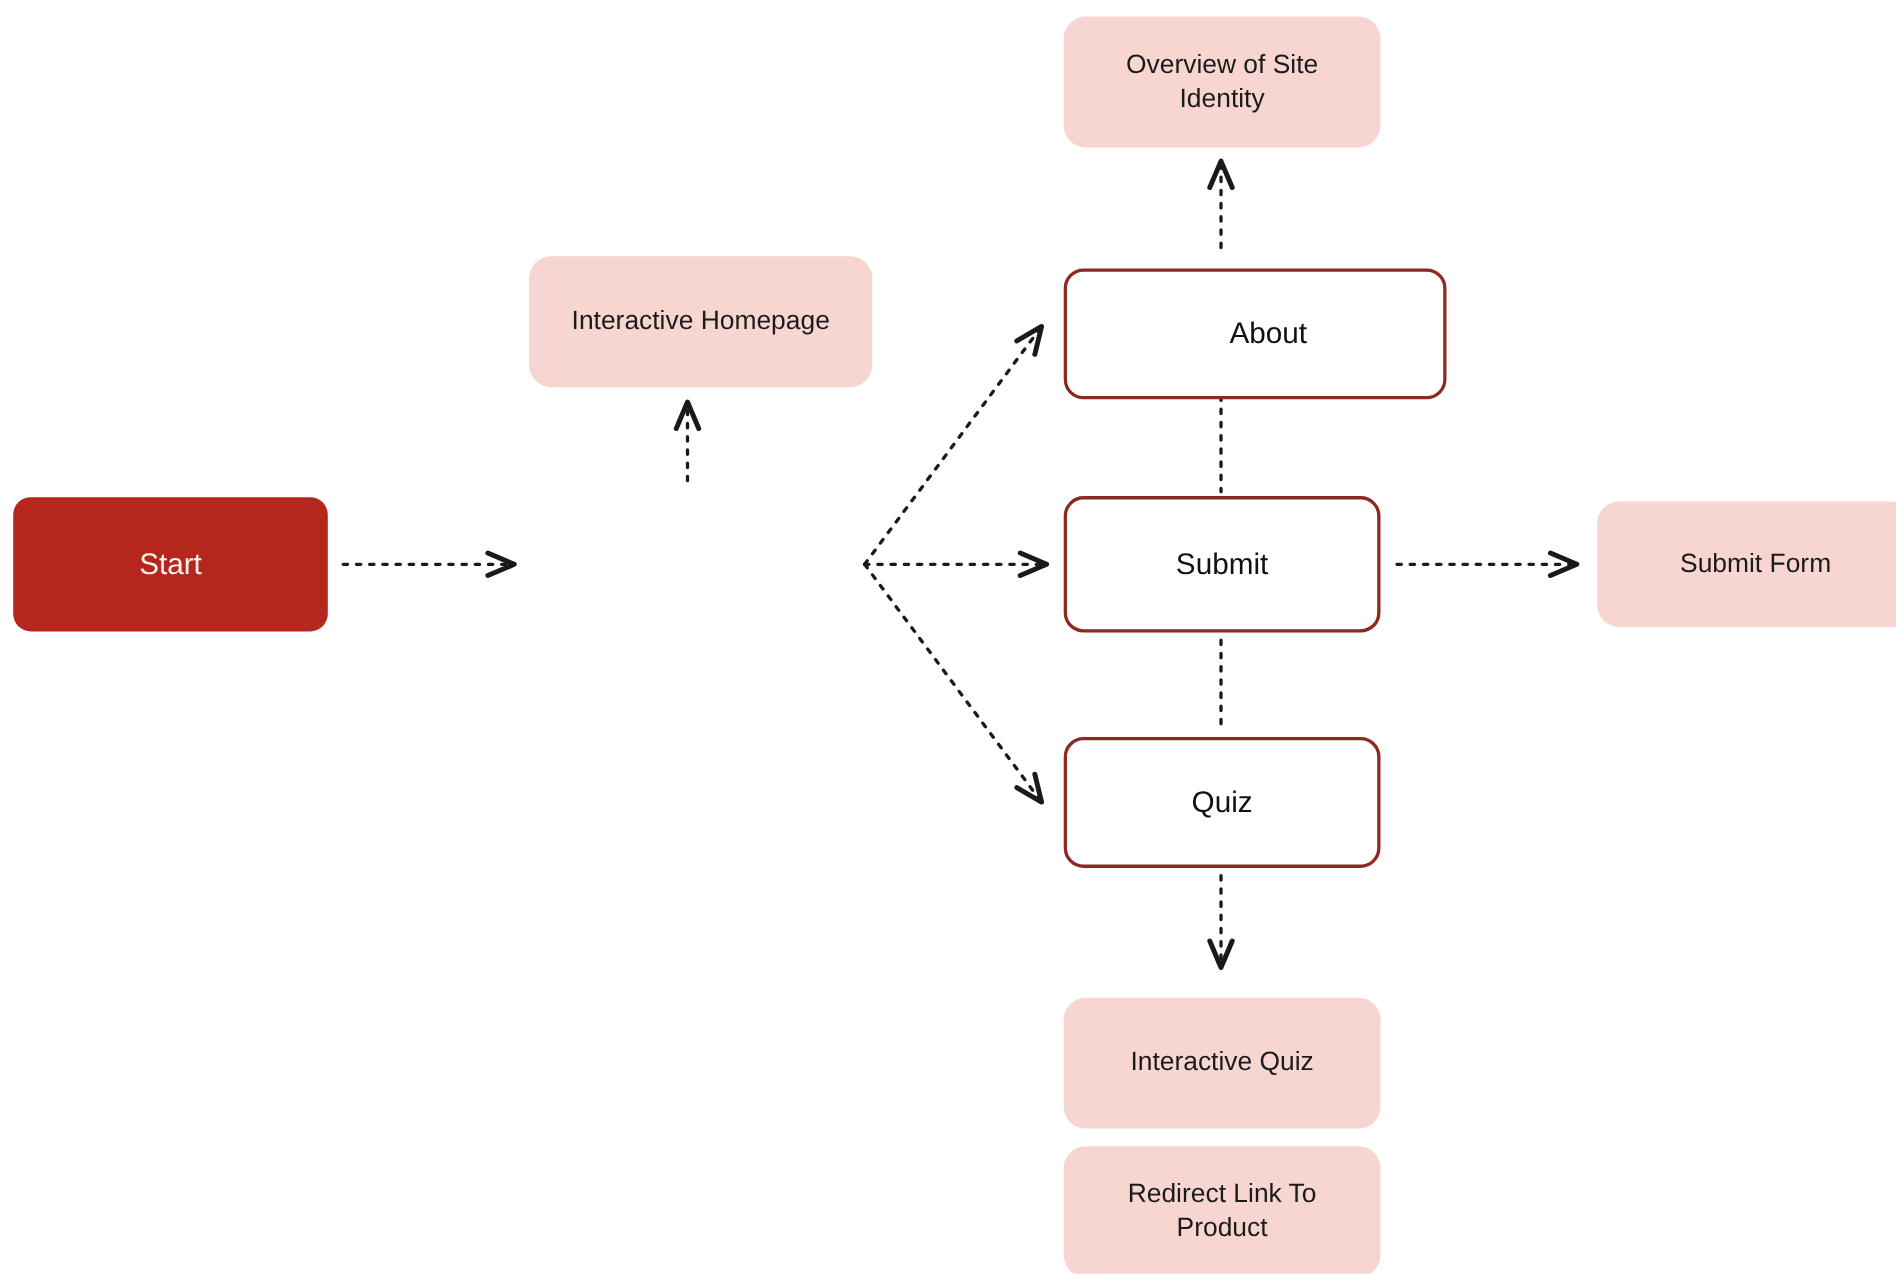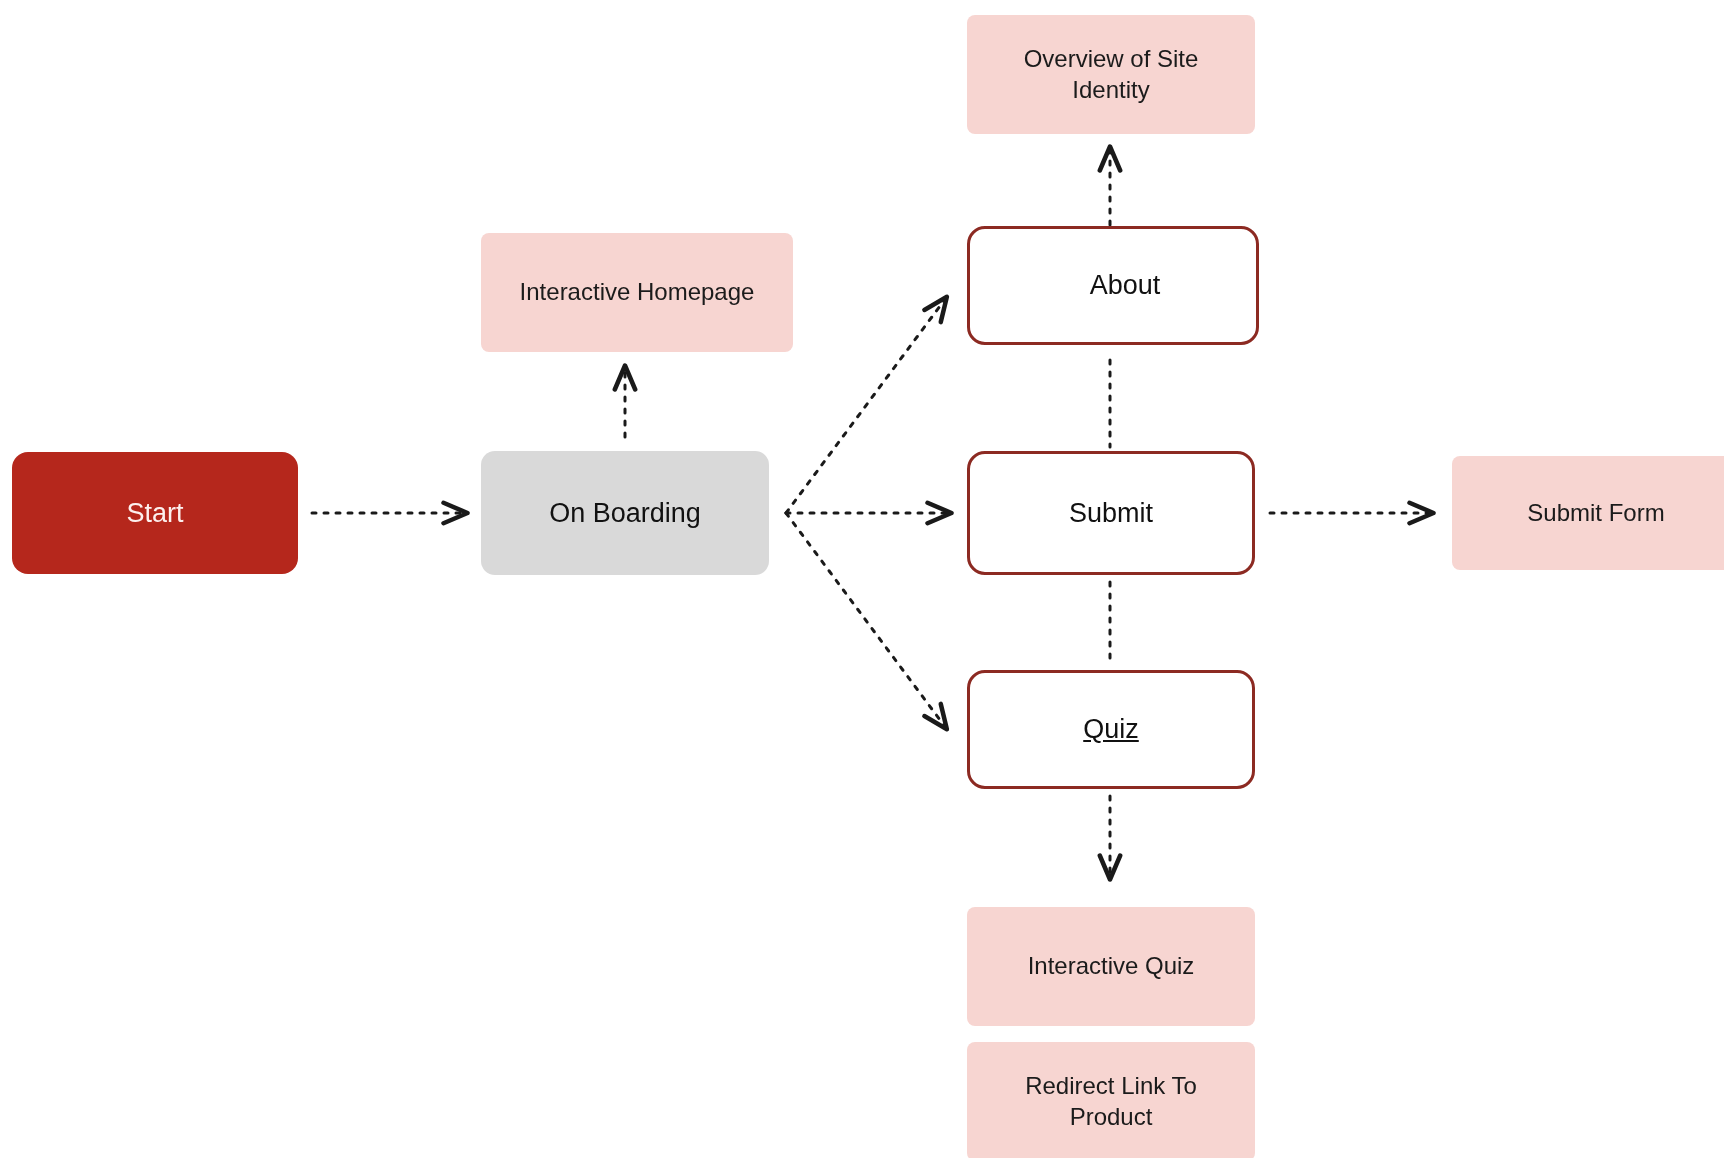--- a/index.html
+++ b/index.html
@@ -47,21 +47,21 @@
     background: #ffffff;
     color: #111111;
     font-size: 27px;
     border: 3px solid #8c2a22;
     border-radius: 18px;
   }
   .node-note {
     background: #f7d5d1;
     color: #1b1b1b;
     font-size: 24px;
-    border-radius: 8px;
+    border-radius: 20px;
   }
   svg.edges {
     position: absolute;
     left: 0;
     top: 0;
     width: 1724px;
     height: 1158px;
     pointer-events: none;
   }
 </style>
@@ -92,25 +92,24 @@
     <line x1="1110" y1="360" x2="1110" y2="447" stroke="#1a1a1a" stroke-width="3" stroke-dasharray="4 8" stroke-linecap="round"></line>
 
     <line x1="1270" y1="513" x2="1432" y2="513" stroke="#1a1a1a" stroke-width="3" stroke-dasharray="4 8" stroke-linecap="round" marker-end="url(#arrow)"></line>
 
     <line x1="1110" y1="582" x2="1110" y2="665" stroke="#1a1a1a" stroke-width="3" stroke-dasharray="4 8" stroke-linecap="round"></line>
 
     <line x1="1110" y1="796" x2="1110" y2="878" stroke="#1a1a1a" stroke-width="3" stroke-dasharray="4 8" stroke-linecap="round" marker-end="url(#arrow)"></line>
   </svg>
 
   <div class="node node-start" style="left: 12px; top: 452px; width: 286px; height: 122px;">Start</div>
-  <div class="node node-process" style="left: 481px; top: 451px; width: 288px; height: 124px;">On Boarding</div>
   <div class="node node-note" style="left: 481px; top: 233px; width: 312px; height: 119px;">Interactive Homepage</div>
-  <div class="node node-outline" style="left: 967px; top: 226px; width: 292px; height: 119px; padding-left: 36px;">About</div>
+  <div class="node node-outline" style="left: 967px; top: 244px; width: 348px; height: 119px; padding-left: 36px;">About</div>
   <div class="node node-note" style="left: 967px; top: 15px; width: 288px; height: 119px;">Overview of Site
 Identity</div>
   <div class="node node-outline" style="left: 967px; top: 451px; width: 288px; height: 124px; text-align: right;">Submit</div>
   <div class="node node-note" style="left: 1452px; top: 456px; width: 288px; height: 114px;">Submit Form</div>
-  <div class="node node-outline" style="left: 967px; top: 670px; width: 288px; height: 119px; text-decoration: underline;">Quiz</div>
+  <div class="node node-outline" style="left: 967px; top: 670px; width: 288px; height: 119px;">Quiz</div>
   <div class="node node-note" style="left: 967px; top: 907px; width: 288px; height: 119px;">Interactive Quiz</div>
   <div class="node node-note" style="left: 967px; top: 1042px; width: 288px; height: 119px;">Redirect Link To
 Product</div>
 
 </div>
 
 </body></html>

